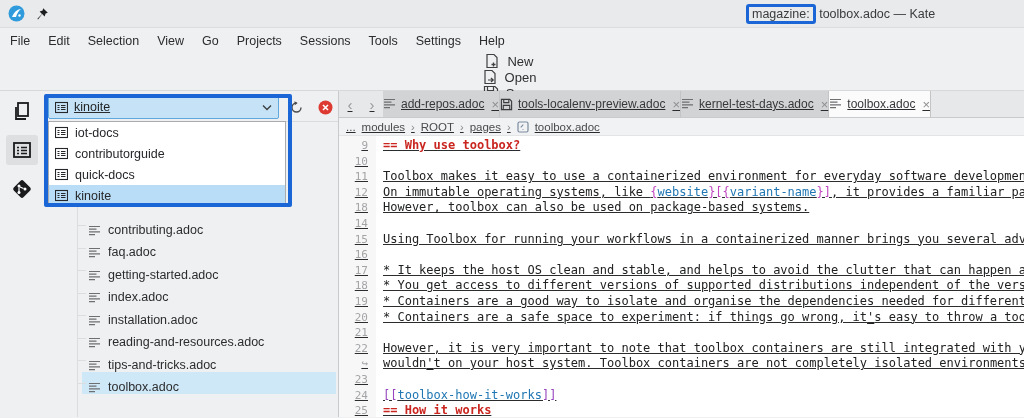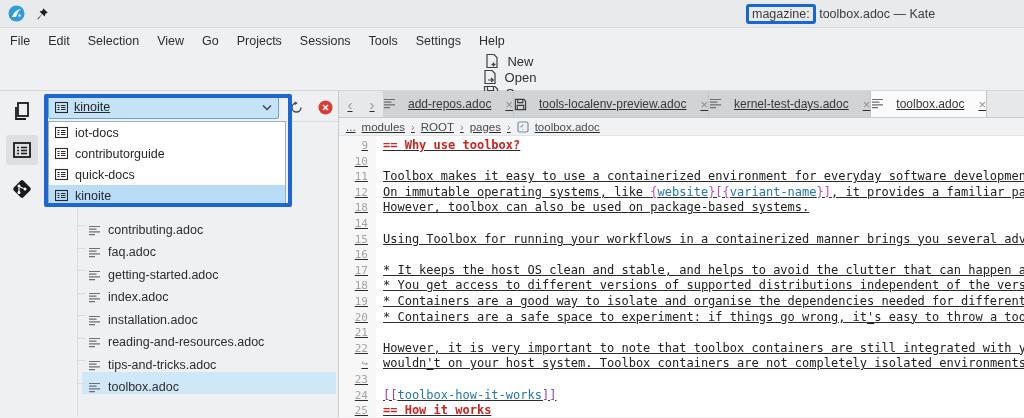--- a/index.html
+++ b/index.html
@@ -58,21 +58,21 @@
   .tree-item .tick { position:absolute; left:32px; top:50%; width:9px; height:1px; background:#dcddde; }
   .tree-item .rowbg { position:absolute; left:37px; right:2px; top:0; bottom:0; z-index:-1; }
   .tree-item.selected .rowbg { background:var(--selection_blue); }
   .tree { z-index:1; }
   
   .editor { flex:1; display:flex; flex-direction:column; min-width:0; border-left:1px solid #c9cacb; }
   .tabbar { height:27px; background:#e7e8e9; display:flex; align-items:stretch;
     border-bottom:1px solid #c9cacb; overflow:hidden; }
   .tab-nav { width:22px; display:flex; align-items:center; justify-content:center;
     color:#97989a; font-size:15px; }
-  .tab { display:flex; align-items:center; gap:12px; padding:0 0; background:#d2d3d4;
+  .tab { display:flex; align-items:center; gap:5px; padding:0 0; background:#d2d3d4;
     border-right:1px solid #c3c4c5; font-size:12px; color:#37383a; white-space:nowrap; }
   .tab.active { background:#fbfbfc; }
   .tab .close { color:#8d8e8f; font-size:13px; margin-left:2px; }
   .breadcrumb { height:18px; display:flex; align-items:center; gap:6px; font-size:11.5px;
     color:#4a4b4d; padding-left:7px; background:#f1f2f3; border-bottom:1px solid #e3e4e5; }
   .crumb-sep { color:#85868a; font-size:11px; }
   .code { flex:1; display:flex; background:#fff; overflow:hidden; }
   .gutter { width:37px; background:#f7f7f8; padding-top:2px;
     font-family:"DejaVu Sans Mono", monospace; font-size:11px; color:#a3a4a6; text-align:right; }
   .gutter .ln { height:15.6px; line-height:15.6px; padding-right:8px; }

